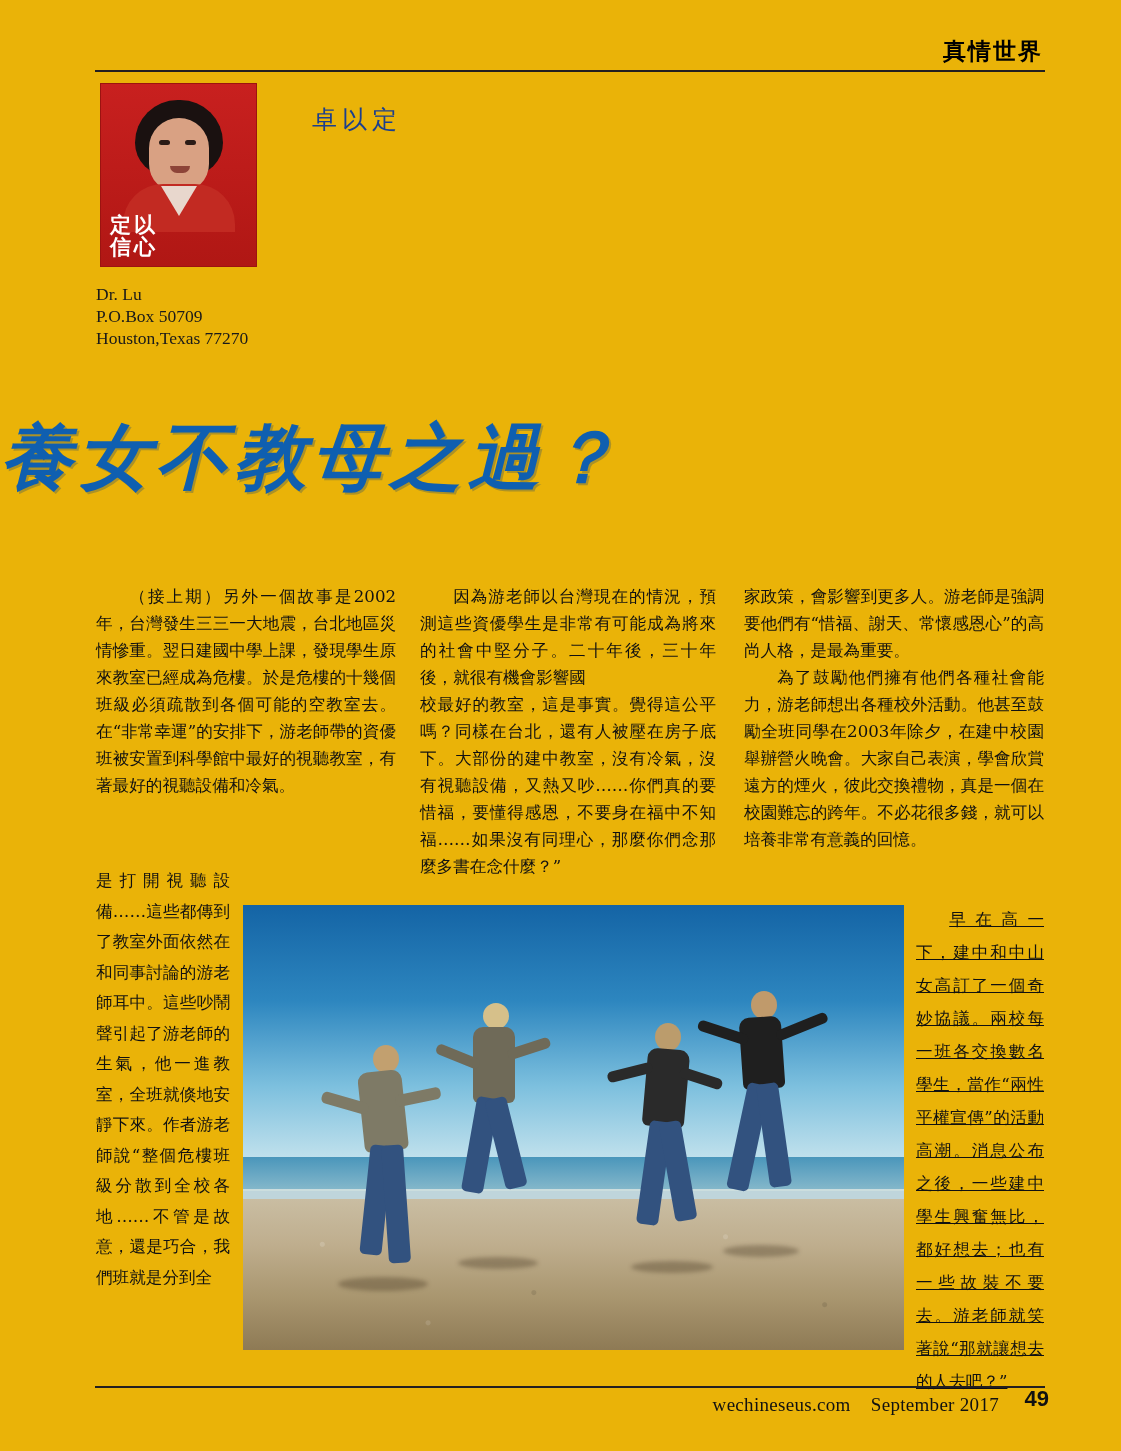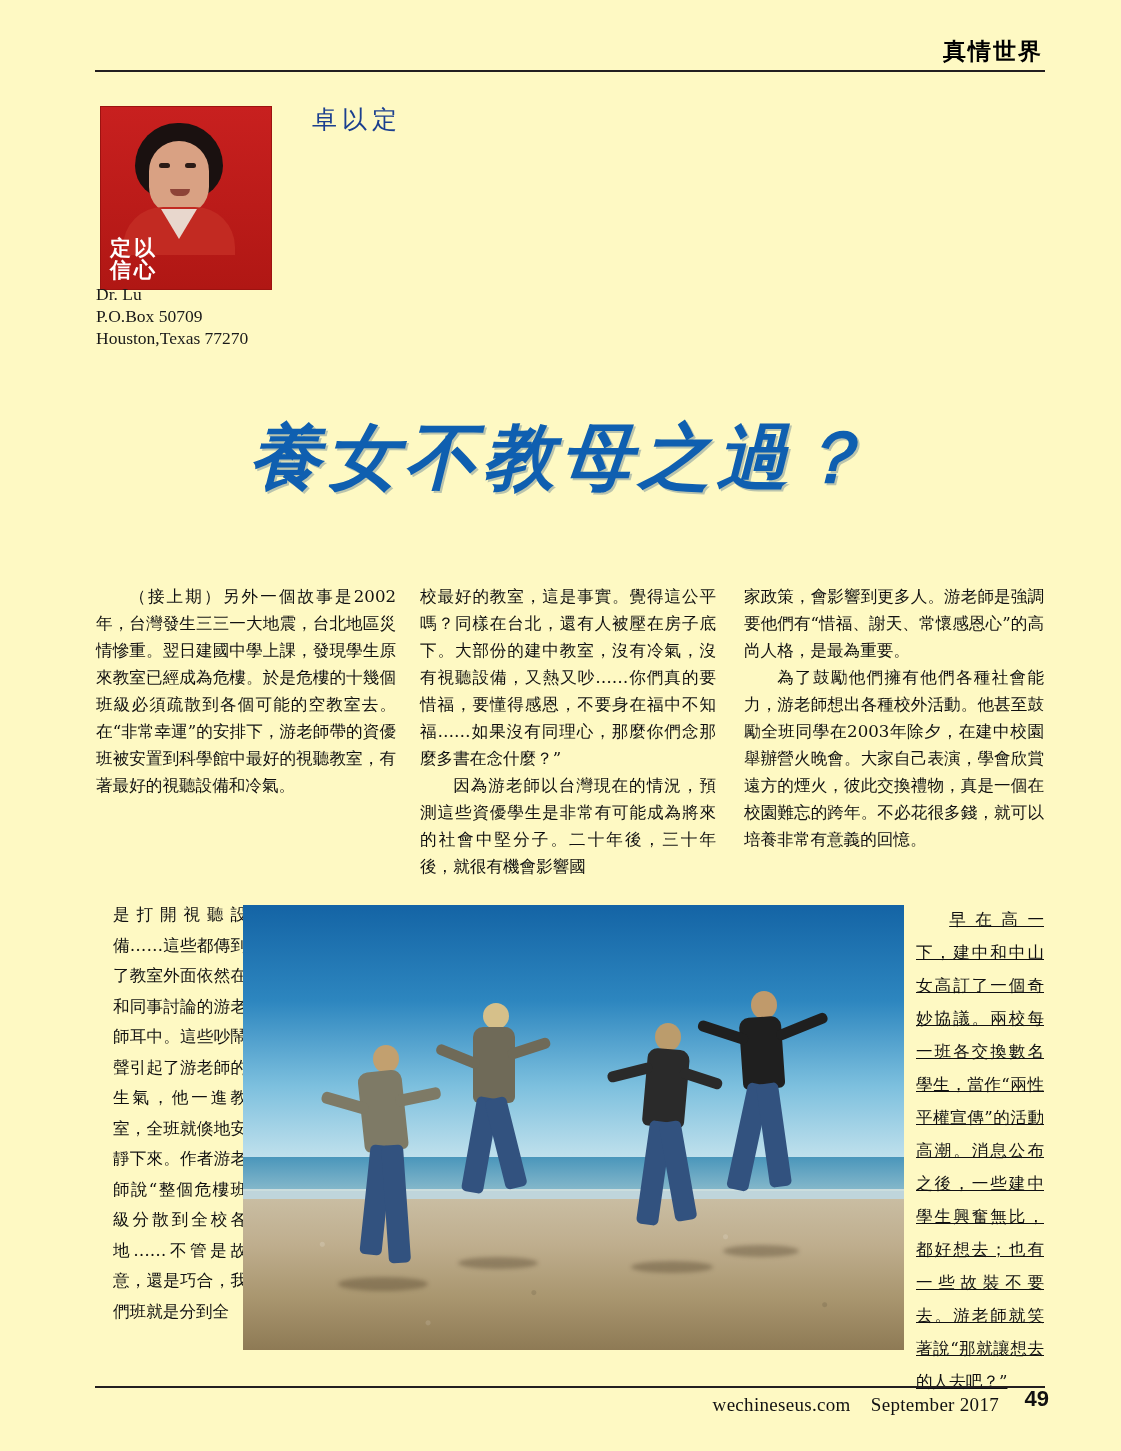--- a/index.html
+++ b/index.html
@@ -4,21 +4,21 @@
 <style>
   html, body {
     margin: 0;
     padding: 0;
     background: #ffffff;
   }
   .page {
     position: relative;
     width: 1121px;
     height: 1451px;
-    background: #fef9c3;
+    background: #eab308;
     font-family: "Liberation Serif", "DejaVu Serif", serif;
     overflow: hidden;
   }
 
   
   .header-rule {
     position: absolute;
     left: 95px;
     top: 70px;
     width: 950px;
@@ -33,27 +33,26 @@
     font-weight: bold;
     letter-spacing: 2px;
     color: #000000;
     font-family: "DejaVu Serif", "Liberation Serif", serif;
   }
 
   
   .author-photo {
     position: absolute;
     left: 100px;
-    top: 106px;
+    top: 83px;
     width: 155px;
     height: 182px;
     background: linear-gradient(180deg, #c8201f 0%, #b01714 100%);
     border: 1px solid #9c1310;
     overflow: hidden;
-    padding-left: 15px;
   }
   .photo-face {
     position: absolute;
     left: 26px;
     top: 16px;
     width: 104px;
     height: 128px;
   }
   .face-hair {
     position: absolute;
@@ -144,21 +143,21 @@
     color: #1b3f8f;
     font-family: "DejaVu Serif", serif;
   }
 
   
   .main-title {
     position: absolute;
     left: 0;
     top: 410px;
     width: 1121px;
-    text-align: center;
+    text-align: left;
     font-family: "DejaVu Serif", "Liberation Serif", serif;
     font-weight: bold;
     font-size: 72px;
     letter-spacing: 6px;
     color: #0f5fb0;
     text-shadow: 2px 2px 0 rgba(10,60,120,0.28);
     font-style: italic;
   }
 
   
@@ -178,29 +177,28 @@
     text-indent: 2em;
   }
   .col1 { left: 96px; width: 300px; }
   .col2 { left: 420px; width: 296px; }
   .col3 { left: 744px; width: 300px; }
 
   
   .col1-narrow {
     position: absolute;
     left: 96px;
-    top: 900px;
+    top: 866px;
     width: 134px;
     font-family: "DejaVu Serif", "Liberation Serif", serif;
     font-size: 16.6px;
     line-height: 30.5px;
     color: #111111;
     text-align: justify;
     text-justify: inter-character;
-    margin-left: 17px;
   }
   .col1-narrow p { margin: 0; text-indent: 0; }
 
   .col3-narrow {
     position: absolute;
     left: 916px;
     top: 903px;
     width: 128px;
     font-family: "DejaVu Serif", "Liberation Serif", serif;
     font-size: 16.6px;
@@ -330,22 +328,22 @@
   <div class="main-title">養女不教母之過？</div>
 
   <div class="col col1">
     <p>（接上期）另外一個故事是2002年，台灣發生三三一大地震，台北地區災情慘重。翌日建國中學上課，發現學生原來教室已經成為危樓。於是危樓的十幾個班級必須疏散到各個可能的空教室去。在“非常幸運”的安排下，游老師帶的資優班被安置到科學館中最好的視聽教室，有著最好的視聽設備和冷氣。</p>
   </div>
   <div class="col1-narrow">
     <p>是打開視聽設備……這些都傳到了教室外面依然在和同事討論的游老師耳中。這些吵鬧聲引起了游老師的生氣，他一進教室，全班就倏地安靜下來。作者游老師說“整個危樓班級分散到全校各地……不管是故意，還是巧合，我們班就是分到全</p>
   </div>
 
   <div class="col col2">
+    <p>因為游老師以台灣現在的情況，預測這些資優學生是非常有可能成為將來的社會中堅分子。二十年後，三十年後，就很有機會影響國</p>
     <p style="text-indent:0;">校最好的教室，這是事實。覺得這公平嗎？同樣在台北，還有人被壓在房子底下。大部份的建中教室，沒有冷氣，沒有視聽設備，又熱又吵……你們真的要惜福，要懂得感恩，不要身在福中不知福……如果沒有同理心，那麼你們念那麼多書在念什麼？”</p>
-    <p>因為游老師以台灣現在的情況，預測這些資優學生是非常有可能成為將來的社會中堅分子。二十年後，三十年後，就很有機會影響國</p>
   </div>
 
   <div class="col col3">
     <p style="text-indent:0;">家政策，會影響到更多人。游老師是強調要他們有“惜福、謝天、常懷感恩心”的高尚人格，是最為重要。</p>
     <p>為了鼓勵他們擁有他們各種社會能力，游老師想出各種校外活動。他甚至鼓勵全班同學在2003年除夕，在建中校園舉辦營火晚會。大家自己表演，學會欣賞遠方的煙火，彼此交換禮物，真是一個在校園難忘的跨年。不必花很多錢，就可以培養非常有意義的回憶。</p>
   </div>
   <div class="col3-narrow">
     <p>早在高一下，建中和中山女高訂了一個奇妙協議。兩校每一班各交換數名學生，當作“兩性平權宣傳”的活動高潮。消息公布之後，一些建中學生興奮無比，都好想去；也有一些故裝不要去。游老師就笑著說“那就讓想去的人去吧？”</p>
   </div>
 

